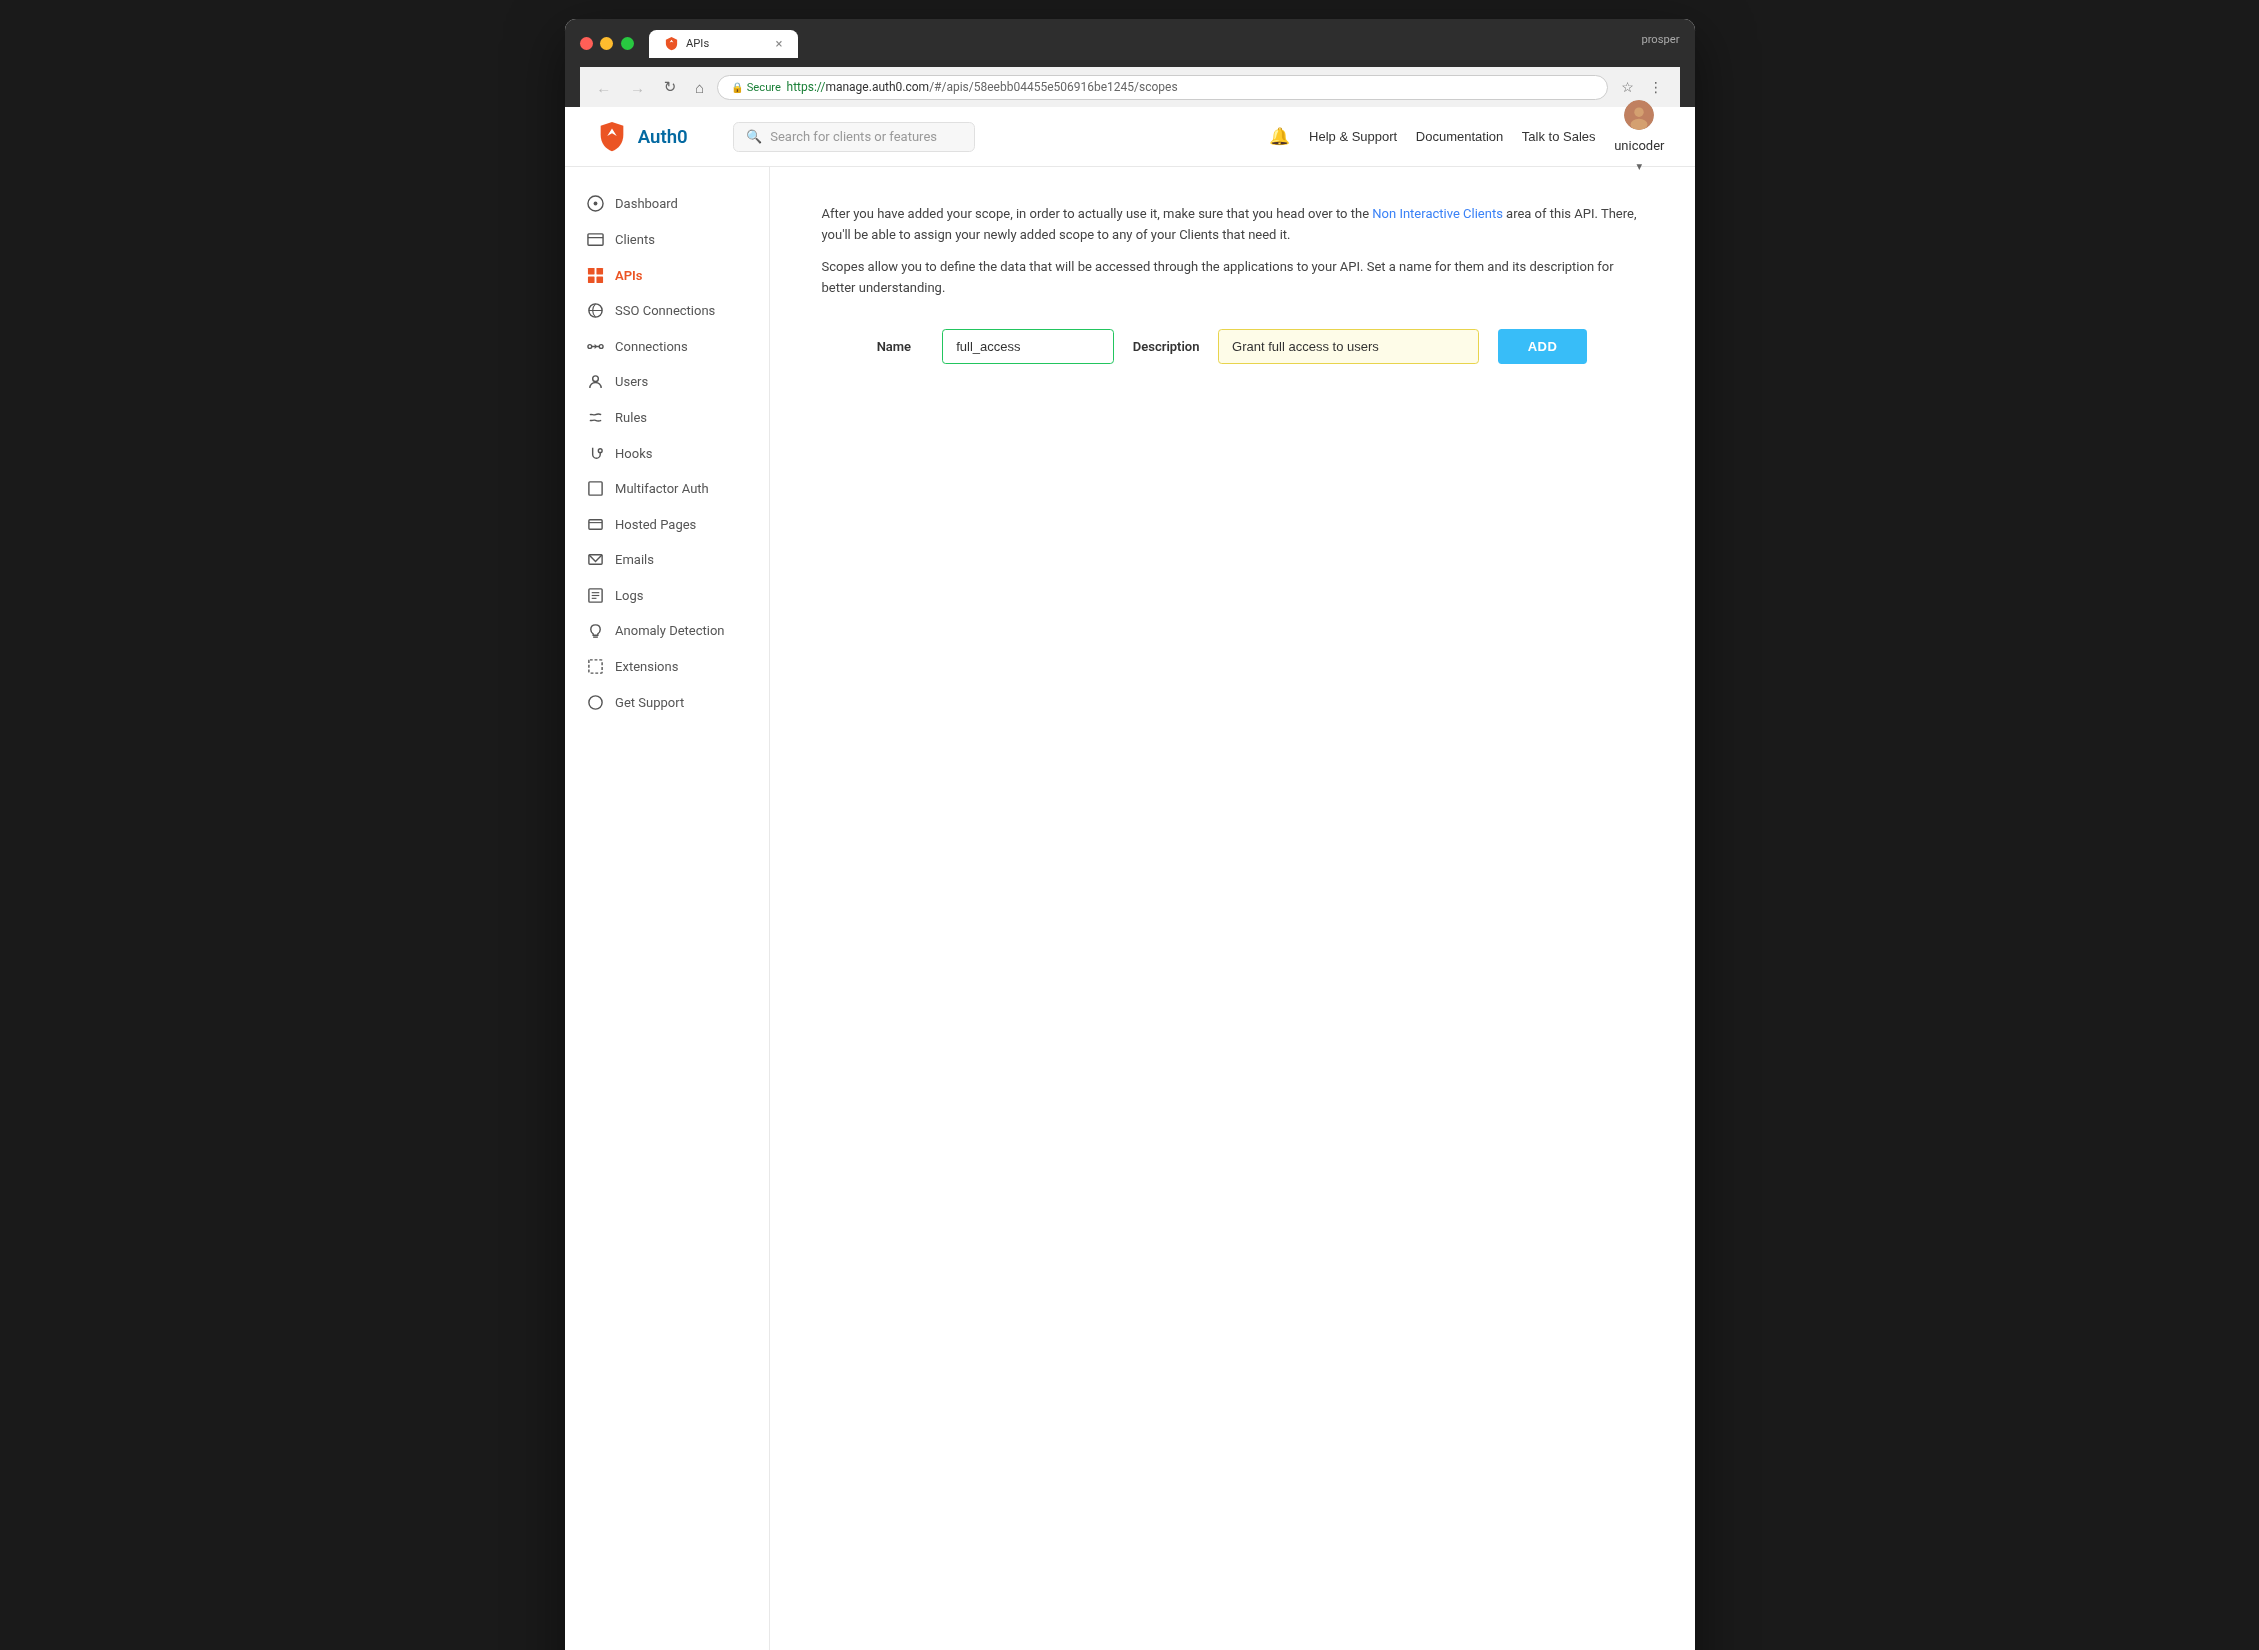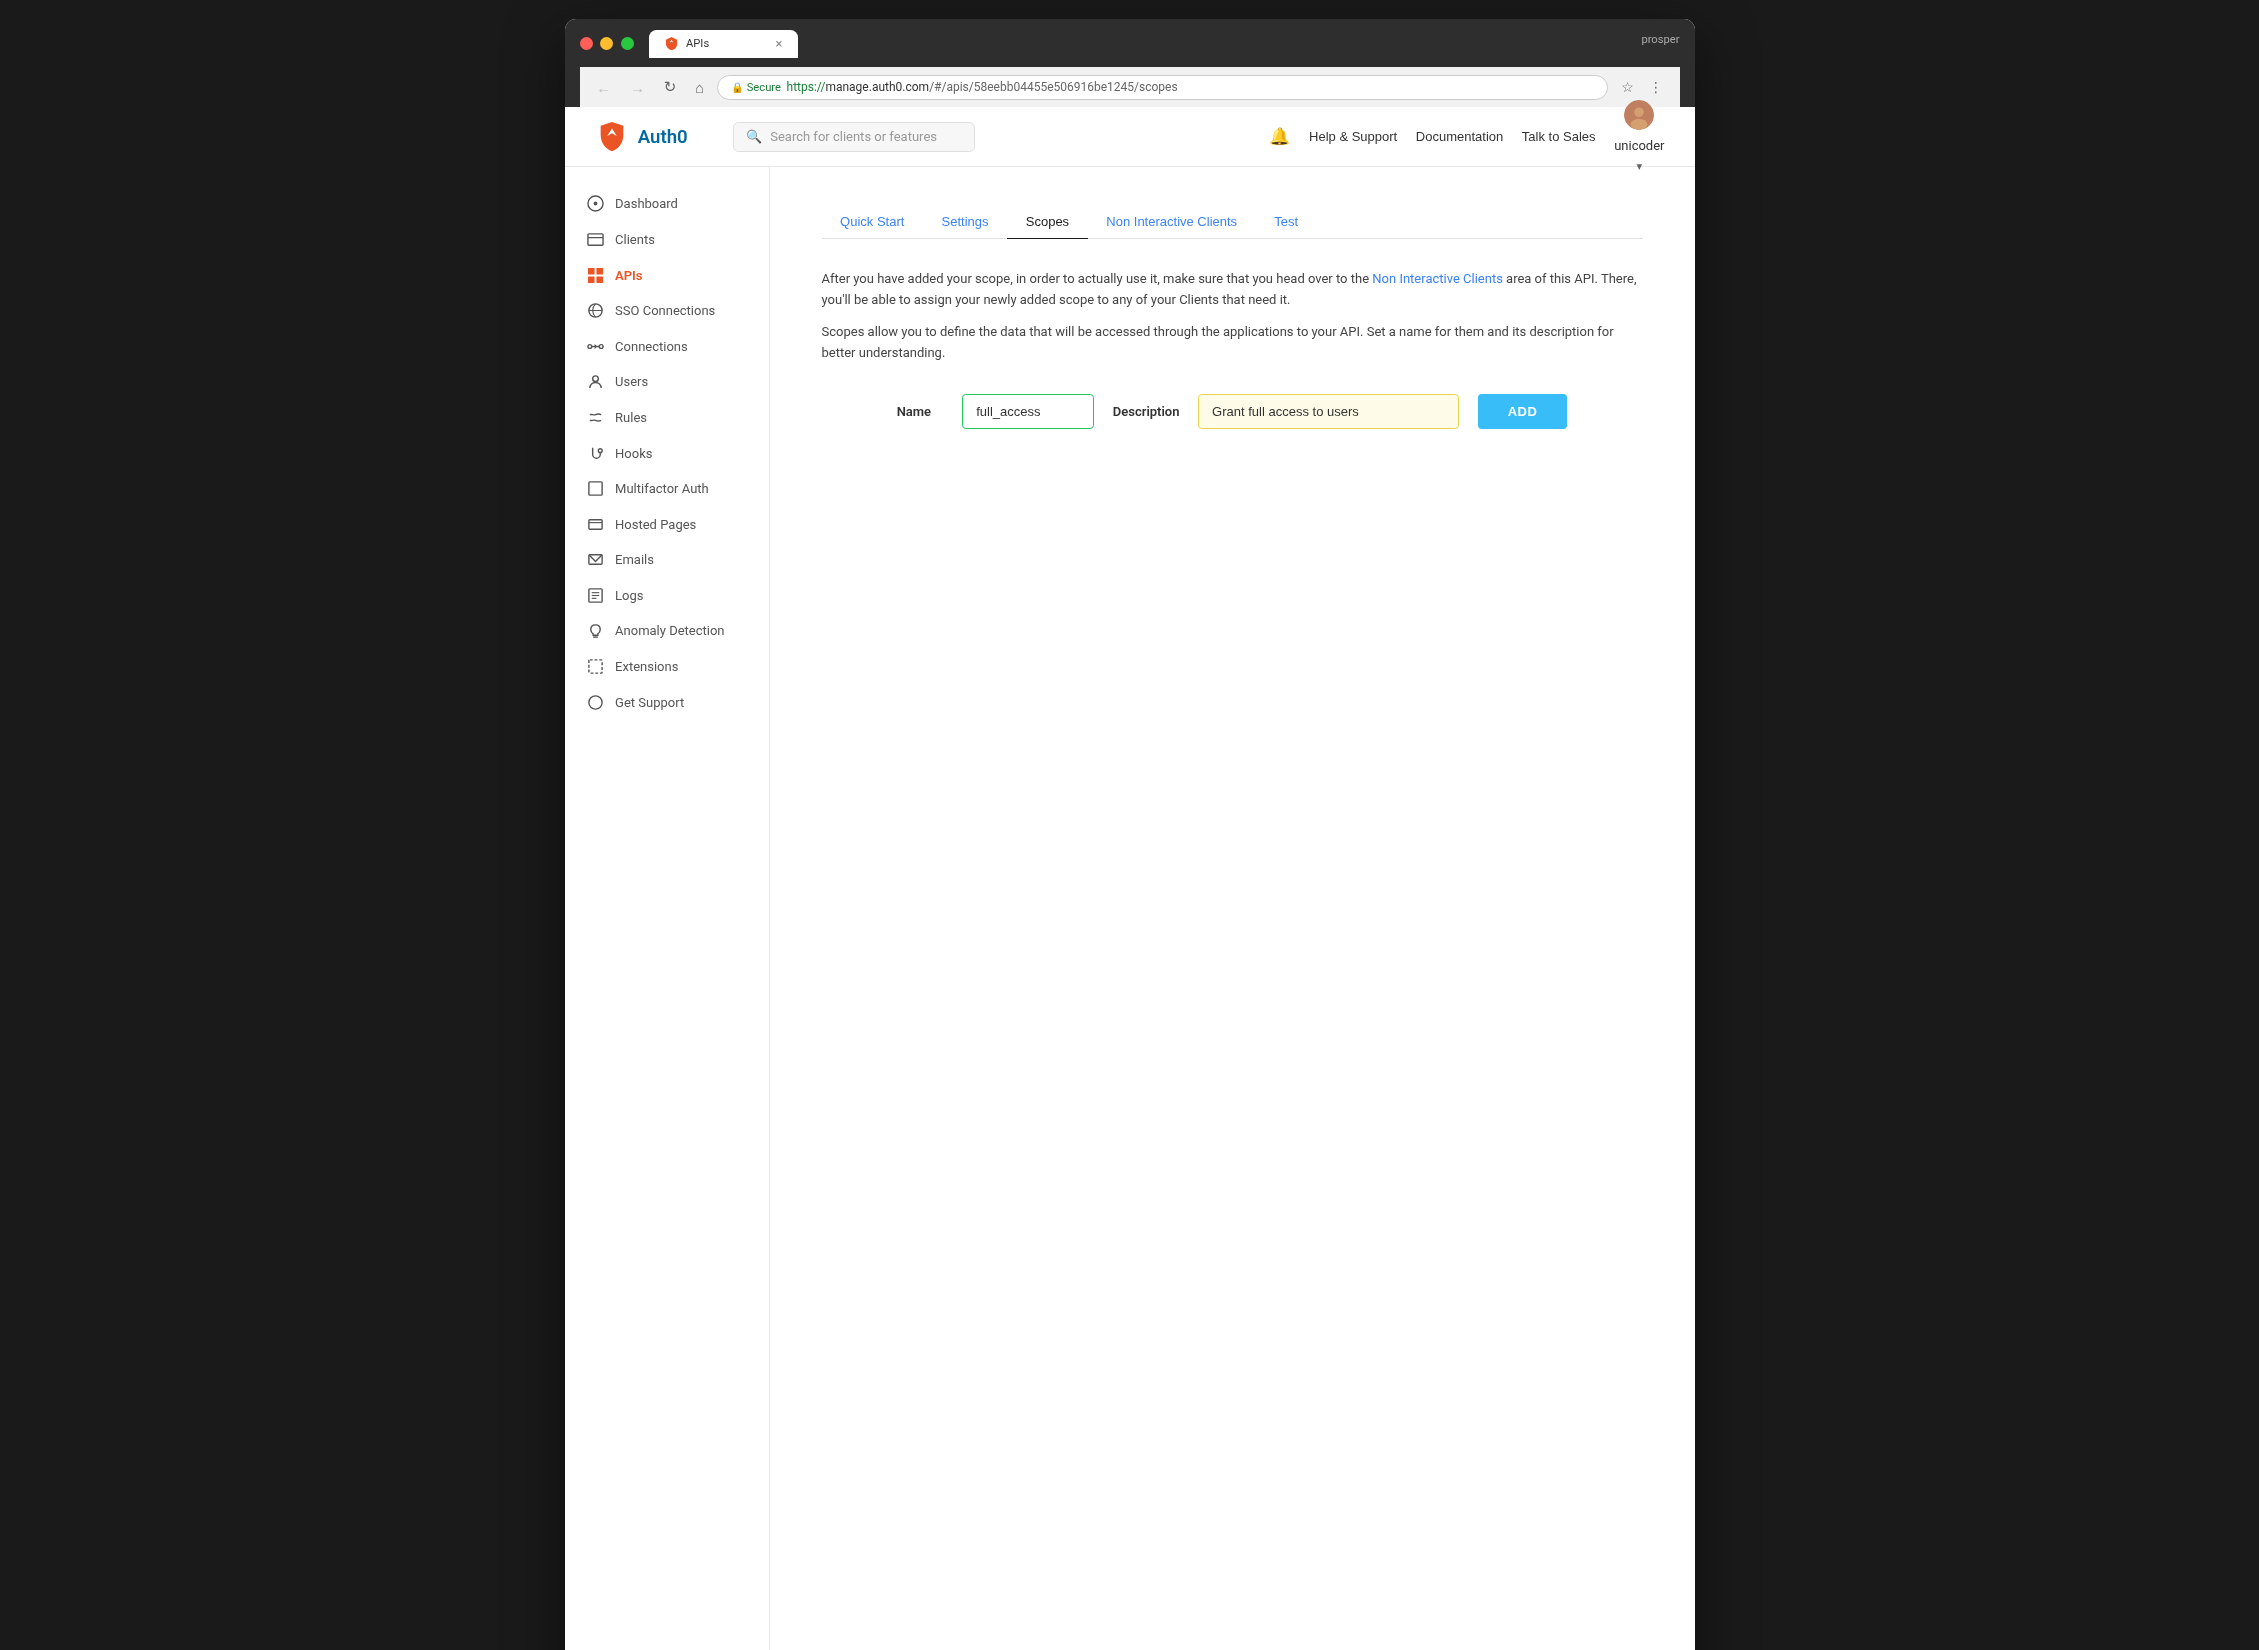--- a/index.html
+++ b/index.html
@@ -376,21 +376,21 @@
       color: #333;
       min-width: 47px;
     }
 
     .scope-name-input {
       border: 1.4px solid #22c55e;
       border-radius: 3.7px;
       padding: 9.3px 13px;
       font-size: 13px;
       color: #333;
-      width: 132px;
+      width: 172px;
       outline: none;
     }
 
     .desc-label {
       font-size: 13px;
       font-weight: 600;
       color: #333;
     }
 
     .scope-desc-input {
@@ -649,27 +649,20 @@
             <svg width="17" height="17" viewBox="0 0 18 18" fill="none">
                 <circle cx="9" cy="9" r="7" stroke="#555" stroke-width="1.5" fill="none"></circle>
               </svg>
           </span>
           <span>Get Support</span>
         </a>
       </nav>
 
       <main class="content-area">
 
-        <div class="tabs-bar">
-          <button class="tab-item">Quick Start</button>
-          <button class="tab-item">Settings</button>
-          <button class="tab-item active">Scopes</button>
-          <button class="tab-item">Non Interactive Clients</button>
-          <button class="tab-item">Test</button>
-        </div>
 
         <div class="description-block">
           <p class="description-text">
             <span>After you have added your scope, in order to actually use it, make sure that you head over to the</span>
             <a class="inline-link">Non Interactive Clients</a>
             <span>area of this API. There, you'll be able to assign your newly added scope to any of your Clients that need it.</span>
           </p>
           <p class="description-text">Scopes allow you to define the data that will be accessed through the applications to your API. Set a name for them and its description for better understanding.</p>
         </div>
 

